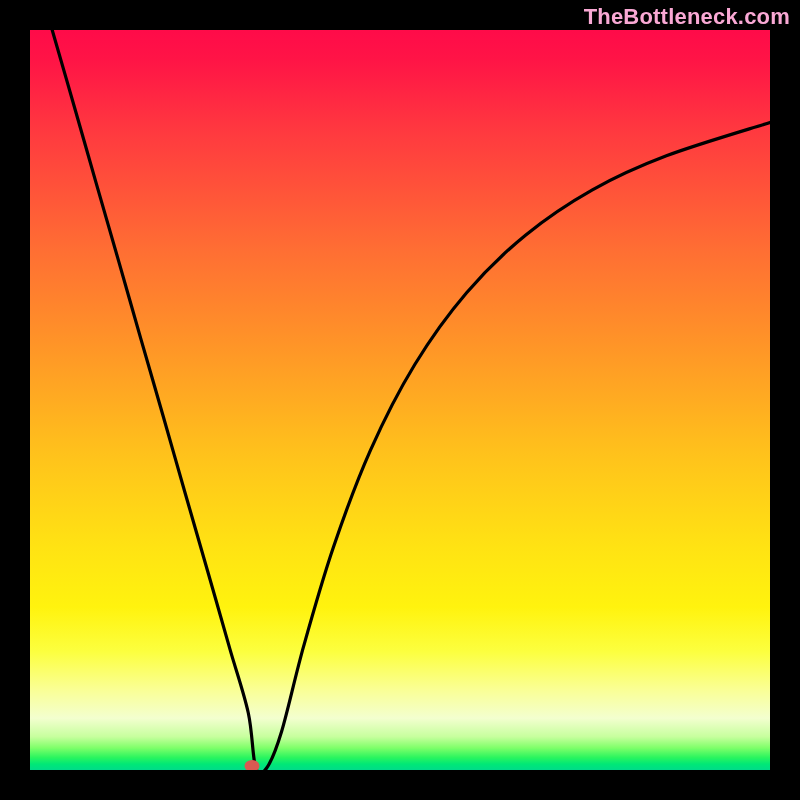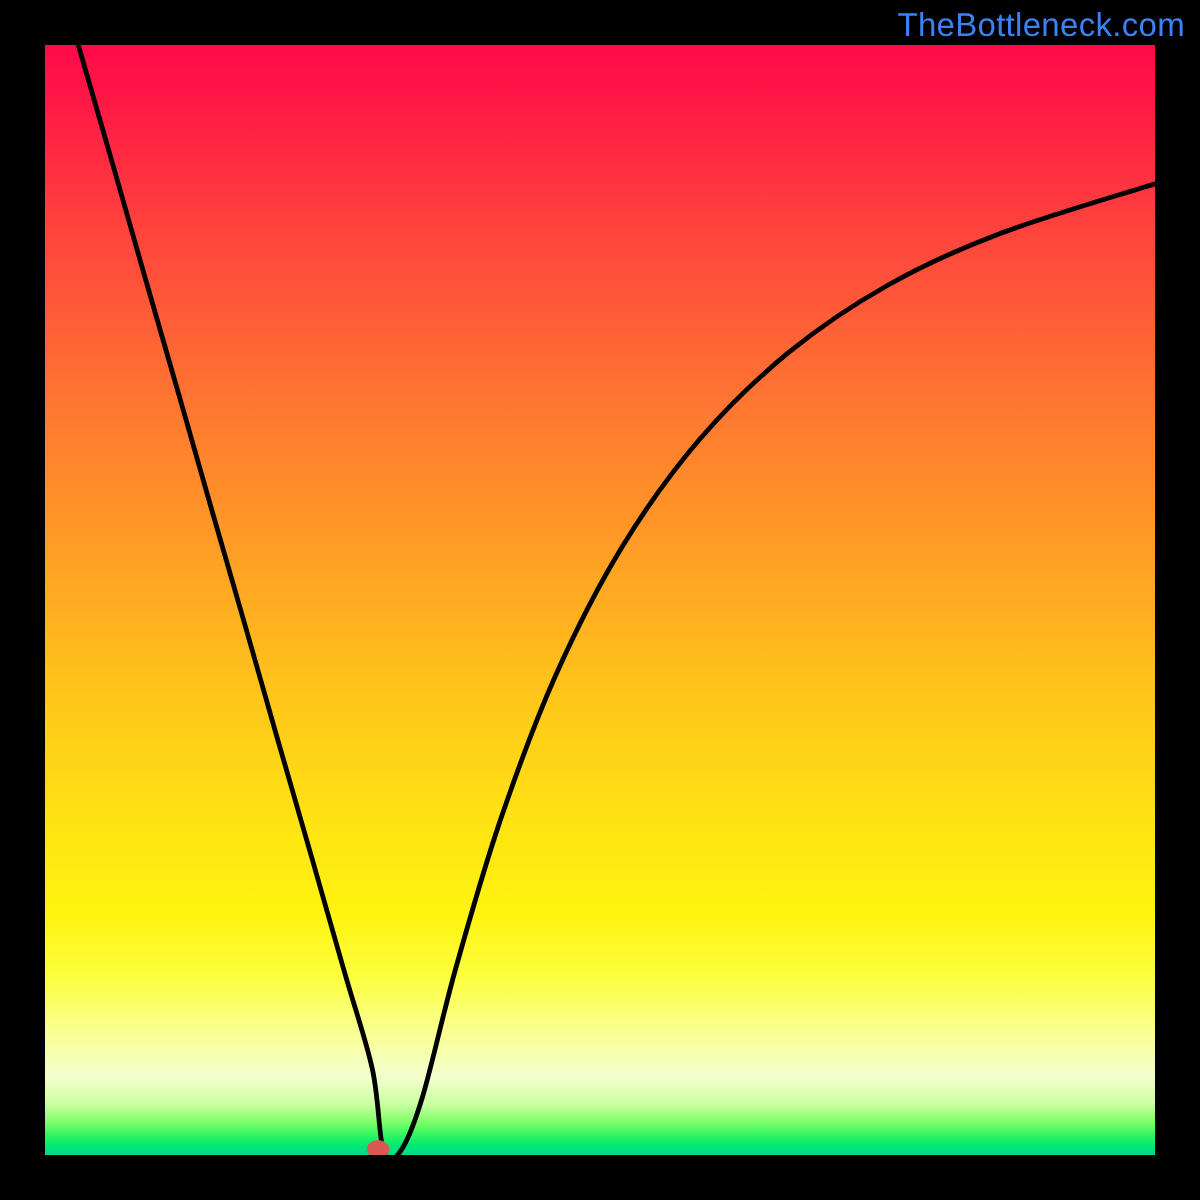--- a/index.html
+++ b/index.html
@@ -14,23 +14,23 @@
   .outer {
     position: relative;
     width: 800px;
     height: 800px;
     background: #000;
   }
   .watermark {
     position: absolute;
     top: 4px;
     right: 10px;
-    color: #3b82f6;
+    color: #f9a8d4;
     font-size: 22px;
-    font-weight: 400;
+    font-weight: 700;
     letter-spacing: 0.2px;
     user-select: none;
   }
   .plot-area {
     position: absolute;
     left: 30px;
     top: 30px;
     width: 740px;
     height: 740px;
     overflow: hidden;

